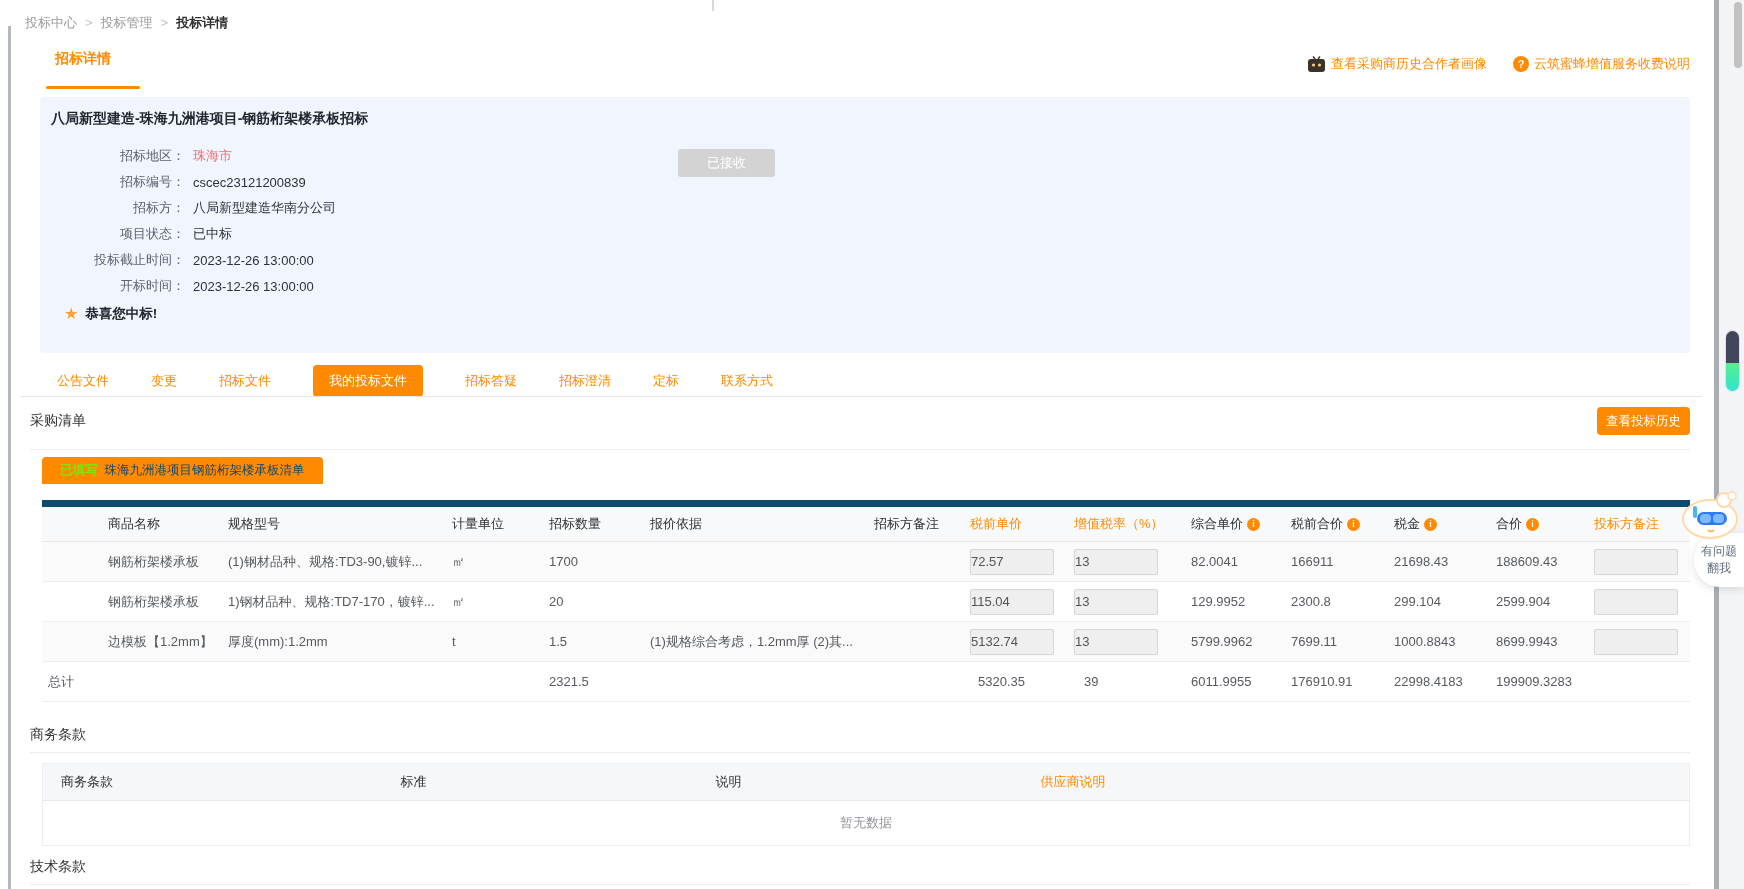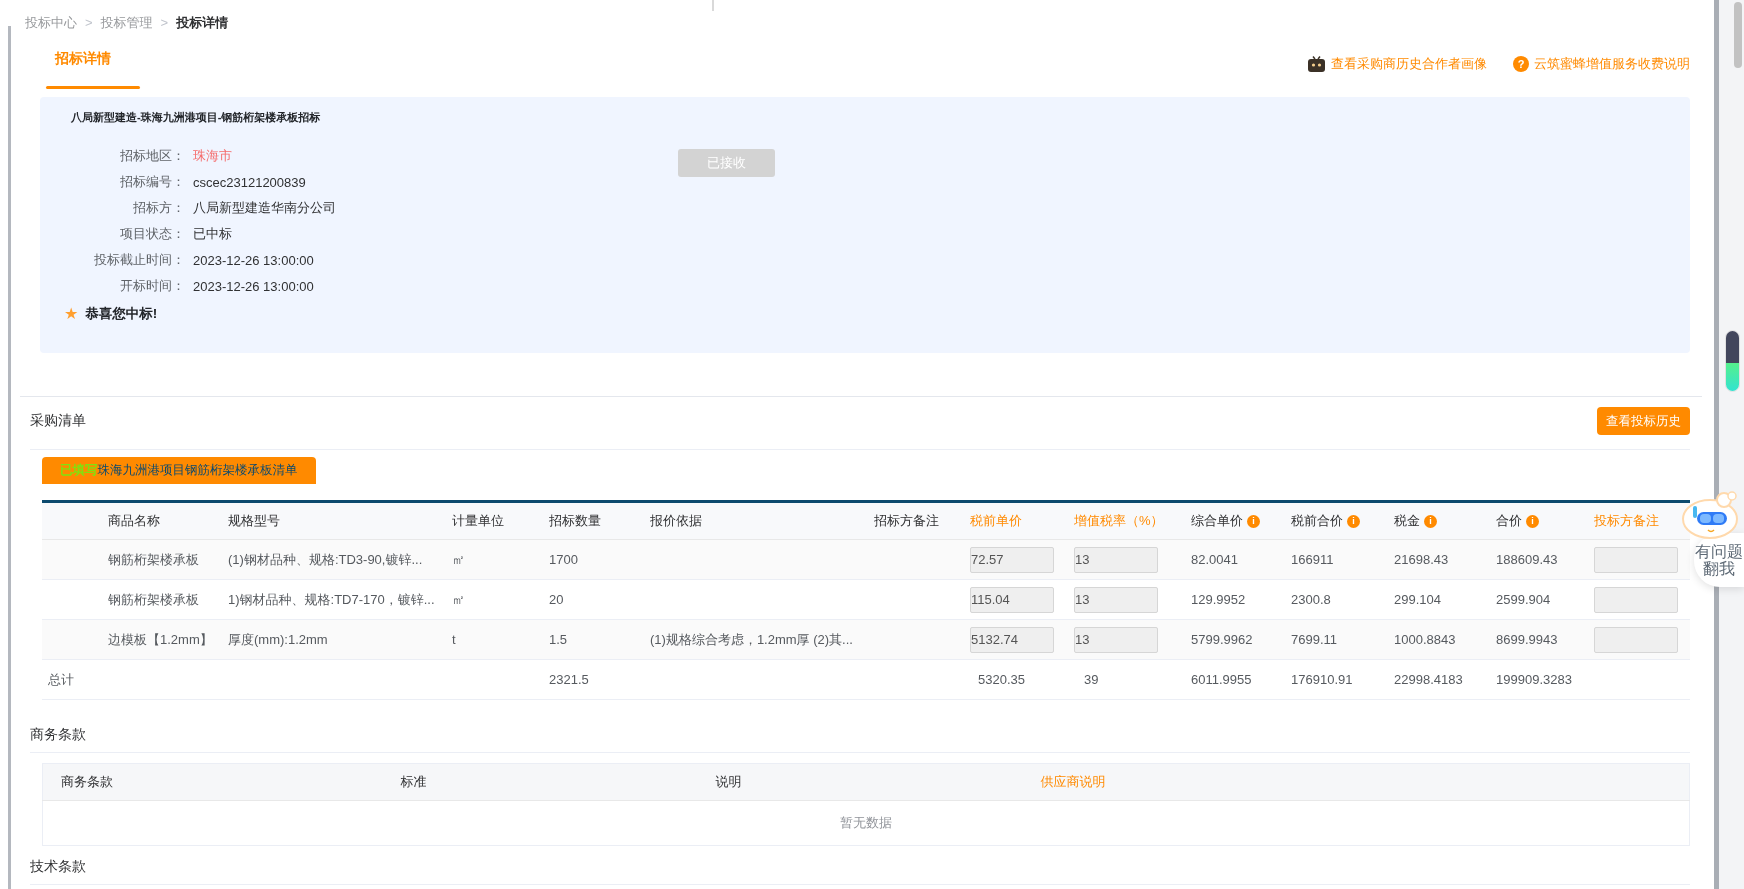--- a/index.html
+++ b/index.html
@@ -24,21 +24,21 @@
 
   
   .page-tab { position:absolute; left:55px; top:50px; font-size:14px; font-weight:bold; color:#ff8a00; }
   .page-tab-underline { position:absolute; left:46px; top:86px; width:94px; height:3px; background:#ff8a00; border-radius:2px; }
   .header-links { position:absolute; top:55px; right:54px; display:flex; gap:26px; align-items:center; font-size:13px; color:#ff8a00; }
   .header-links .hlink { display:flex; align-items:center; gap:5px; cursor:pointer; }
   .q-icon { display:inline-flex; width:16px; height:16px; border-radius:50%; background:#ff8a00; color:#fff; font-size:11px; font-weight:bold; align-items:center; justify-content:center; }
 
   
   .summary { position:absolute; left:40px; top:97px; width:1650px; height:256px; background:#f0f5ff; border-radius:4px; }
-  .summary-title { position:absolute; left:31px; top:13px; font-size:11px; font-weight:bold; color:#23262b; }
+  .summary-title { position:absolute; left:11px; top:13px; font-size:14px; font-weight:bold; color:#23262b; }
   .fields { position:absolute; left:15px; top:46px; }
   .field-row { display:flex; height:26px; align-items:center; font-size:13px; }
   .field-label { width:130px; text-align:right; color:#5f6368; }
   .field-value { margin-left:8px; color:#303133; }
   .field-value.region { color:#f56c6c; }
   .status-badge { position:absolute; left:638px; top:52px; width:97px; height:28px; background:#d3d3d3; border-radius:3px; color:#fff; font-size:13px; text-align:center; line-height:28px; }
   .congrats { position:absolute; left:24px; top:208px; display:flex; align-items:center; gap:7px; }
   .congrats .star { color:#ff9f2f; font-size:16px; line-height:16px; }
   .congrats .congrats-text { font-size:13.5px; font-weight:bold; color:#23262b; }
 
@@ -47,45 +47,45 @@
   .tab { color:#ff8a00; cursor:pointer; white-space:nowrap; }
   .tab.active { background:#ff8a00; color:#fff; border-radius:4px; padding:7px 16px; }
   .tabs-divider { position:absolute; left:20px; top:396px; width:1682px; height:1px; background:#e4e7ed; }
 
   
   .section-title { position:absolute; font-size:14px; color:#303133; }
   .hr { position:absolute; left:30px; width:1660px; height:1px; background:#ebeef5; }
 
   .history-btn { position:absolute; left:1597px; top:407px; width:93px; height:28px; background:#ff8a00; border:none; border-radius:4px; color:#fff; font-size:12.5px; cursor:pointer; font-family:inherit; }
 
-  .chip { position:absolute; left:42px; top:457px; height:27px; background:#ff8a00; border-radius:4px 4px 0 0; display:flex; align-items:center; padding:0 18px; font-size:12.5px; cursor:pointer; }
+  .chip { position:absolute; left:42px; top:457px; height:27px; background:#ff8a00; border-radius:4px 4px 0 0; display:flex; align-items:center; padding:0 18px; gap:7px; font-size:12.5px; cursor:pointer; }
   .chip .chip-status { color:#7fe30e; font-weight:bold; }
   .chip .chip-title { color:#0c4a6e; }
 
   
-  .ptable { position:absolute; left:42px; top:500px; width:1648px; border-collapse:collapse; table-layout:fixed; font-size:13px; border-top:3px solid #0c4a6e; }
+  .ptable { position:absolute; left:42px; top:500px; width:1648px; border-collapse:collapse; table-layout:fixed; font-size:13px; border-top:7px solid #0c4a6e; }
   .ptable th { height:38px; background:#f8f9fb; color:#303133; font-weight:normal; text-align:left; border-bottom:1px solid #e8e8e8; white-space:nowrap; overflow:hidden; }
   .ptable td { height:40px; color:#565a5f; text-align:left; border-bottom:1px solid #ebeef5; white-space:nowrap; overflow:hidden; }
   .ptable tr.striped td { background:#fafafa; }
   .ptable .pad-name { padding-left:66px; }
   .ptable .pad-sm { padding-left:6px; }
   .ptable th.orange { color:#ff8a00; }
   .info-i { display:inline-flex; width:13px; height:13px; border-radius:50%; background:#ff8a00; color:#fff; font-size:9px; font-weight:bold; align-items:center; justify-content:center; margin-left:4px; vertical-align:1px; }
   .cell-input { width:84px; height:26px; background:#efefef; border:1px solid #d6d6d6; border-radius:2px; padding:0 0; font-size:13px; color:#555; font-family:inherit; }
   .total-label { padding-left:6px; color:#303133; }
 
   
   .btable { position:absolute; left:42px; top:763px; width:1648px; border-collapse:collapse; table-layout:fixed; font-size:13px; border:1px solid #ebeef5; }
   .btable th { height:37px; background:#f6f7f9; color:#303133; font-weight:normal; text-align:left; padding-left:18px; border-bottom:1px solid #e8e8e8; }
   .btable th.orange { color:#ff8a00; }
   .btable td.empty { height:45px; text-align:center; color:#909399; }
 
   
   .mascot { position:absolute; left:1680px; top:488px; width:60px; height:52px; z-index:5; }
-  .helper-card { position:absolute; left:1694px; top:533px; width:50px; height:54px; background:#fff; border-radius:26px 0 0 26px; box-shadow:0 2px 8px rgba(0,0,0,0.12); display:flex; flex-direction:column; align-items:center; justify-content:center; font-size:16px; color:#5f6b77; line-height:17px; cursor:pointer; z-index:4; }
+  .helper-card { position:absolute; left:1694px; top:533px; width:50px; height:54px; background:#fff; border-radius:26px 0 0 26px; box-shadow:0 2px 8px rgba(0,0,0,0.12); display:flex; flex-direction:column; align-items:center; justify-content:center; font-size:12px; color:#5f6b77; line-height:17px; cursor:pointer; z-index:4; }
   .service-card { position:absolute; left:1702px; top:592px; width:42px; height:150px; background:#fff; border-radius:21px 0 0 21px; box-shadow:0 2px 8px rgba(0,0,0,0.12); display:flex; flex-direction:column; align-items:center; padding-top:20px; gap:4px; font-size:12px; color:#5f6b77; z-index:4; }
   .service-card .w-item { display:flex; flex-direction:column; align-items:center; gap:5px; cursor:pointer; }
   .service-card .w-sep { width:26px; height:1px; background:#eee; margin:10px 0; }
 </style>
 </head>
 <body>
 
 <div class="screen">
 
   <div class="top-divider"></div>
@@ -142,20 +142,30 @@
         <span class="field-value">2023-12-26 13:00:00</span>
       </div>
     </div>
     <div class="status-badge">已接收</div>
     <div class="congrats">
       <span class="star">★</span>
       <span class="congrats-text">恭喜您中标!</span>
     </div>
   </div>
 
+  <div class="tabs">
+    <span class="tab">公告文件</span>
+    <span class="tab">变更</span>
+    <span class="tab">招标文件</span>
+    <span class="tab active">我的投标文件</span>
+    <span class="tab">招标答疑</span>
+    <span class="tab">招标澄清</span>
+    <span class="tab">定标</span>
+    <span class="tab">联系方式</span>
+  </div>
   <div class="tabs-divider"></div>
 
   <div class="section-title" style="left:30px; top:412px;">采购清单</div>
   <button class="history-btn">查看投标历史</button>
   <div class="hr" style="top:449px;"></div>
 
   <div class="chip">
     <span class="chip-status">已填写</span>
     <span class="chip-title">珠海九洲港项目钢筋桁架楼承板清单</span>
   </div>

